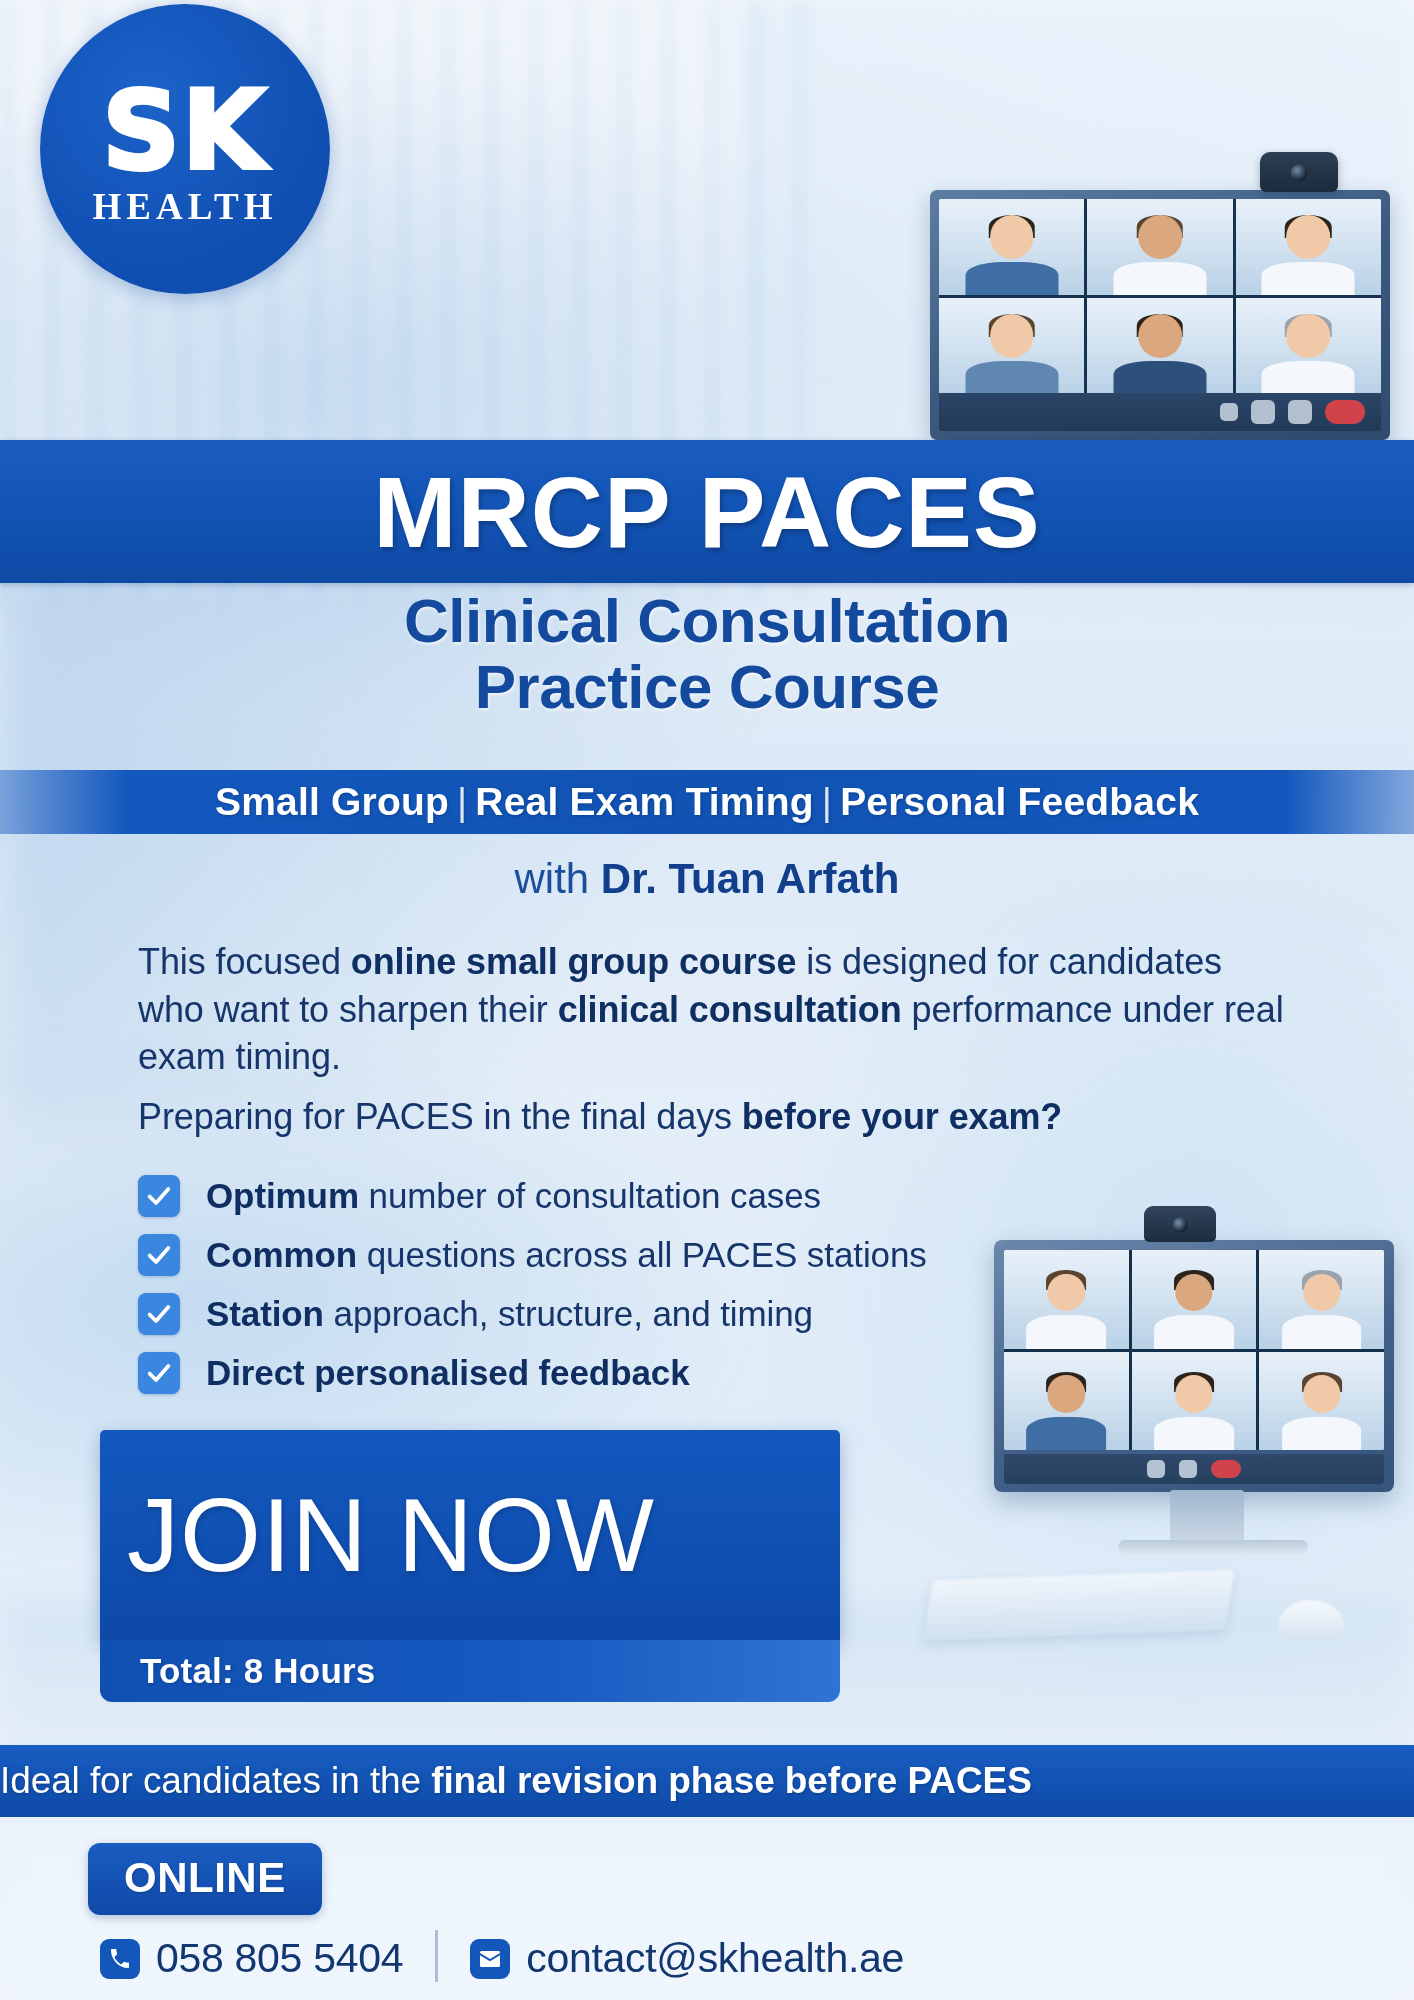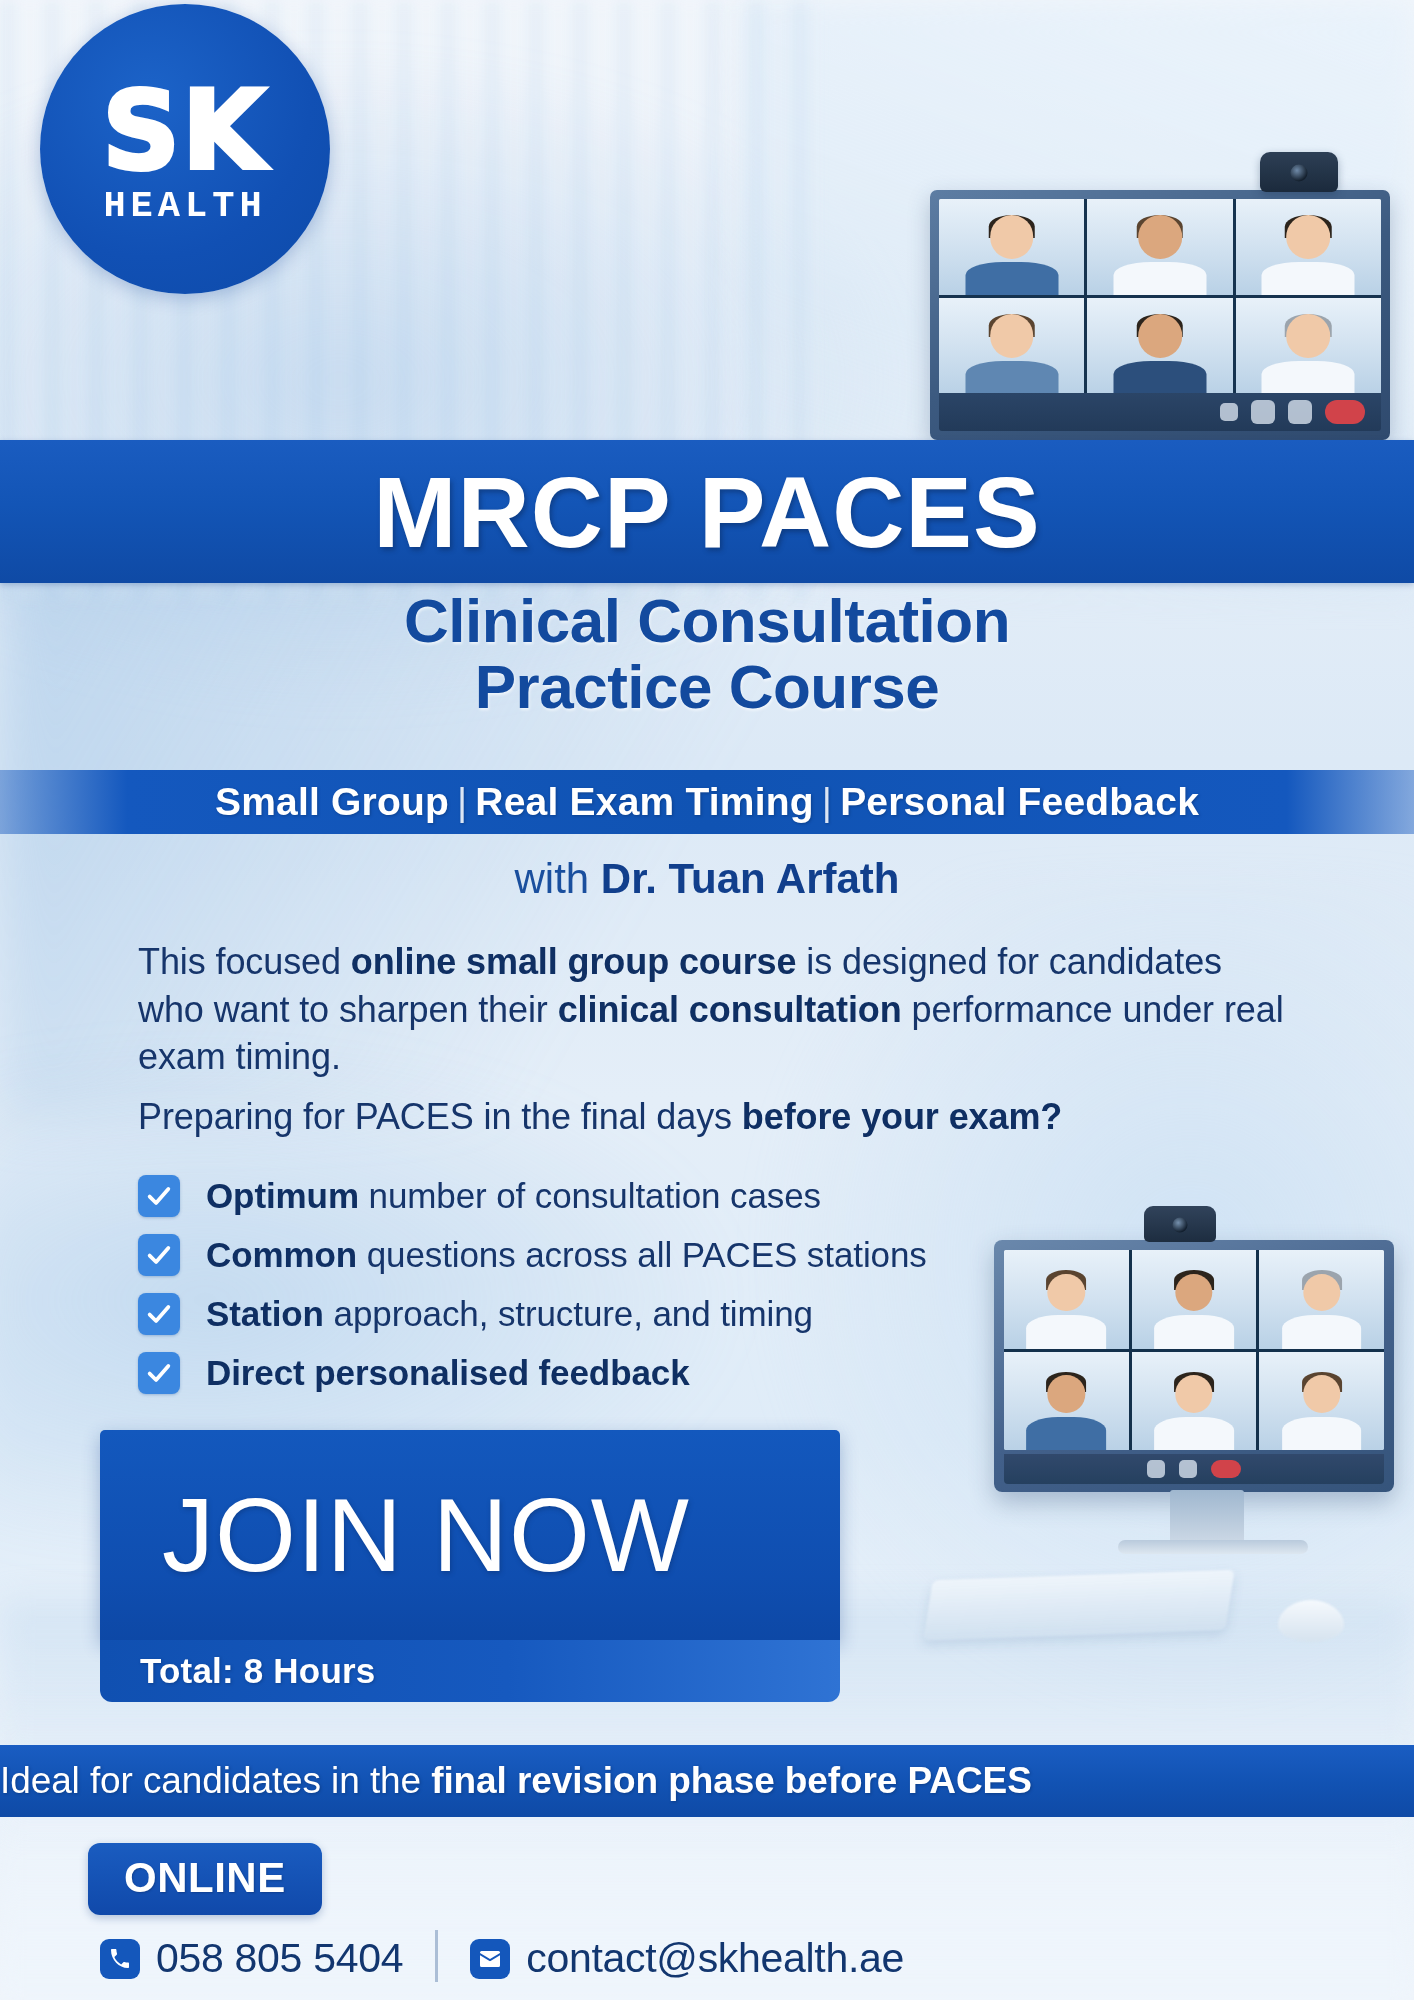--- a/index.html
+++ b/index.html
@@ -80,21 +80,21 @@
   }
   .logo .sk{
     font-family:"DejaVu Sans", sans-serif;
     font-size:108px; font-weight:700; letter-spacing:2px;
     color:transparent;
     -webkit-text-stroke:4px #ffffff;
     line-height:1; margin-top:6px;
     text-shadow:0 0 0 #fff;
   }
   .logo .health{
-    font-family:Liberation Mono, monospace;
+    font-family:Liberation Serif, serif;
     font-size:37px; font-weight:700; letter-spacing:5px;
     color:#ffffff; 
   }
 
   
   .mon-top{
     position:absolute; right:24px; top:190px;
     width:460px; height:250px;
     z-index:3;
     filter:blur(.6px);
@@ -317,21 +317,21 @@
     position:absolute; left:100px; top:1430px; width:740px; height:210px;
     background:linear-gradient(180deg,#1358bd 0%, #0f4eb0 70%, #0d48a6 100%);
     border-radius:5px 5px 0 0;
     display:flex; align-items:center;
     z-index:6;
     box-shadow:0 6px 18px rgba(15,60,135,.3);
   }
   .cta span{
     font-family:"Liberation Sans", sans-serif;
     font-size:104px; font-weight:400; color:#ffffff;
-    letter-spacing:1px; padding-left:62px;
+    letter-spacing:1px; padding-left:27px;
     text-shadow:1px 2px 5px rgba(8,35,80,.35);
   }
   .cta-sub{
     position:absolute; left:100px; top:1640px; width:740px; height:62px;
     background:linear-gradient(90deg,#1050b1 0%, #1659bf 55%, #2f73d4 100%);
     border-radius:0 0 12px 12px;
     display:flex; align-items:center;
     z-index:6;
   }
   .cta-sub span{

